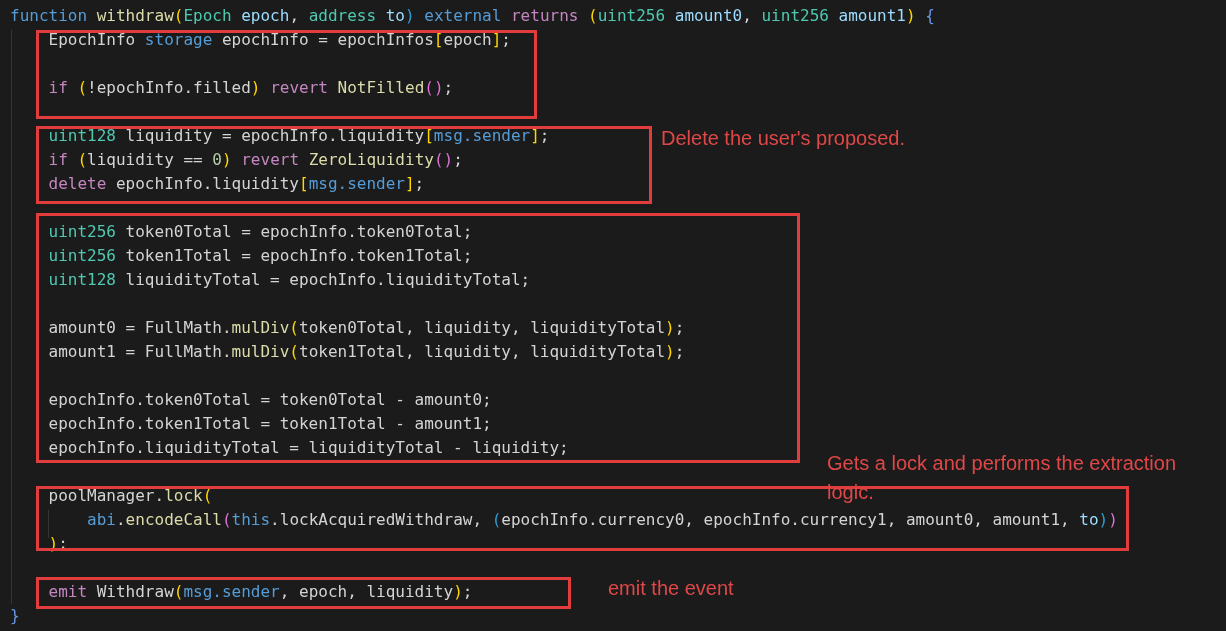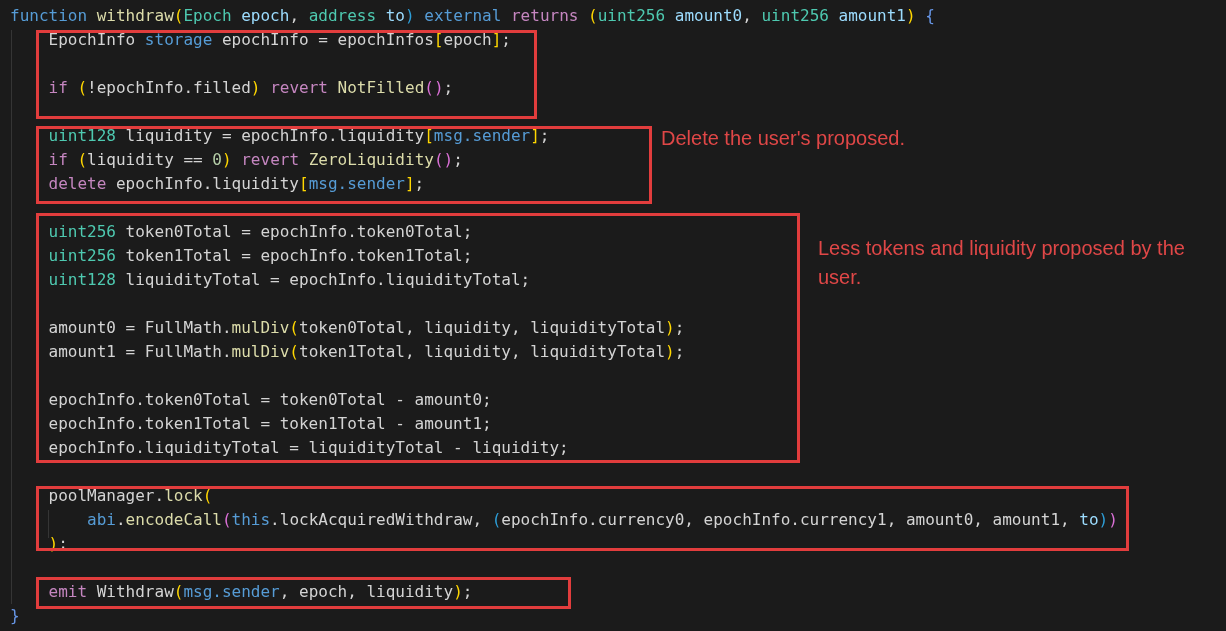--- a/index.html
+++ b/index.html
@@ -28,17 +28,18 @@
 
 <div id="stage">
   <div class="guide" style="left:11px;top:30px;height:574px;"></div>
   <div class="guide" style="left:48px;top:510px;height:28px;"></div>
   <pre id="code"><div class="line"><span style="color: rgb(86, 156, 214);">function</span><span style="color: rgb(212, 212, 212);"> </span><span style="color: rgb(220, 220, 170);">withdraw</span><span style="color: rgb(255, 215, 0);">(</span><span style="color: rgb(78, 201, 176);">Epoch</span><span style="color: rgb(212, 212, 212);"> </span><span style="color: rgb(156, 220, 254);">epoch</span><span style="color: rgb(212, 212, 212);">, </span><span style="color: rgb(78, 201, 176);">address</span><span style="color: rgb(212, 212, 212);"> </span><span style="color: rgb(156, 220, 254);">to</span><span style="color: rgb(45, 157, 214);">)</span><span style="color: rgb(212, 212, 212);"> </span><span style="color: rgb(86, 156, 214);">external</span><span style="color: rgb(212, 212, 212);"> </span><span style="color: rgb(197, 134, 192);">returns</span><span style="color: rgb(212, 212, 212);"> </span><span style="color: rgb(255, 215, 0);">(</span><span style="color: rgb(78, 201, 176);">uint256</span><span style="color: rgb(212, 212, 212);"> </span><span style="color: rgb(156, 220, 254);">amount0</span><span style="color: rgb(212, 212, 212);">, </span><span style="color: rgb(78, 201, 176);">uint256</span><span style="color: rgb(212, 212, 212);"> </span><span style="color: rgb(156, 220, 254);">amount1</span><span style="color: rgb(255, 215, 0);">)</span><span style="color: rgb(212, 212, 212);"> </span><span style="color: rgb(103, 150, 230);">{</span></div><div class="line"><span style="color: rgb(212, 212, 212);">    EpochInfo </span><span style="color: rgb(86, 156, 214);">storage</span><span style="color: rgb(212, 212, 212);"> epochInfo = epochInfos</span><span style="color: rgb(255, 215, 0);">[</span><span style="color: rgb(212, 212, 212);">epoch</span><span style="color: rgb(255, 215, 0);">]</span><span style="color: rgb(212, 212, 212);">;</span></div><div class="line"> </div><div class="line"><span style="color: rgb(212, 212, 212);">    </span><span style="color: rgb(197, 134, 192);">if</span><span style="color: rgb(212, 212, 212);"> </span><span style="color: rgb(255, 215, 0);">(</span><span style="color: rgb(212, 212, 212);">!epochInfo.filled</span><span style="color: rgb(255, 215, 0);">)</span><span style="color: rgb(212, 212, 212);"> </span><span style="color: rgb(197, 134, 192);">revert</span><span style="color: rgb(212, 212, 212);"> </span><span style="color: rgb(220, 220, 170);">NotFilled</span><span style="color: rgb(218, 112, 214);">()</span><span style="color: rgb(212, 212, 212);">;</span></div><div class="line"> </div><div class="line"><span style="color: rgb(212, 212, 212);">    </span><span style="color: rgb(78, 201, 176);">uint128</span><span style="color: rgb(212, 212, 212);"> liquidity = epochInfo.liquidity</span><span style="color: rgb(255, 215, 0);">[</span><span style="color: rgb(86, 156, 214);">msg.sender</span><span style="color: rgb(255, 215, 0);">]</span><span style="color: rgb(212, 212, 212);">;</span></div><div class="line"><span style="color: rgb(212, 212, 212);">    </span><span style="color: rgb(197, 134, 192);">if</span><span style="color: rgb(212, 212, 212);"> </span><span style="color: rgb(255, 215, 0);">(</span><span style="color: rgb(212, 212, 212);">liquidity == </span><span style="color: rgb(181, 206, 168);">0</span><span style="color: rgb(255, 215, 0);">)</span><span style="color: rgb(212, 212, 212);"> </span><span style="color: rgb(197, 134, 192);">revert</span><span style="color: rgb(212, 212, 212);"> </span><span style="color: rgb(220, 220, 170);">ZeroLiquidity</span><span style="color: rgb(218, 112, 214);">()</span><span style="color: rgb(212, 212, 212);">;</span></div><div class="line"><span style="color: rgb(212, 212, 212);">    </span><span style="color: rgb(197, 134, 192);">delete</span><span style="color: rgb(212, 212, 212);"> epochInfo.liquidity</span><span style="color: rgb(255, 215, 0);">[</span><span style="color: rgb(86, 156, 214);">msg.sender</span><span style="color: rgb(255, 215, 0);">]</span><span style="color: rgb(212, 212, 212);">;</span></div><div class="line"> </div><div class="line"><span style="color: rgb(212, 212, 212);">    </span><span style="color: rgb(78, 201, 176);">uint256</span><span style="color: rgb(212, 212, 212);"> token0Total = epochInfo.token0Total;</span></div><div class="line"><span style="color: rgb(212, 212, 212);">    </span><span style="color: rgb(78, 201, 176);">uint256</span><span style="color: rgb(212, 212, 212);"> token1Total = epochInfo.token1Total;</span></div><div class="line"><span style="color: rgb(212, 212, 212);">    </span><span style="color: rgb(78, 201, 176);">uint128</span><span style="color: rgb(212, 212, 212);"> liquidityTotal = epochInfo.liquidityTotal;</span></div><div class="line"> </div><div class="line"><span style="color: rgb(212, 212, 212);">    amount0 = FullMath.</span><span style="color: rgb(220, 220, 170);">mulDiv</span><span style="color: rgb(255, 215, 0);">(</span><span style="color: rgb(212, 212, 212);">token0Total, liquidity, liquidityTotal</span><span style="color: rgb(255, 215, 0);">)</span><span style="color: rgb(212, 212, 212);">;</span></div><div class="line"><span style="color: rgb(212, 212, 212);">    amount1 = FullMath.</span><span style="color: rgb(220, 220, 170);">mulDiv</span><span style="color: rgb(255, 215, 0);">(</span><span style="color: rgb(212, 212, 212);">token1Total, liquidity, liquidityTotal</span><span style="color: rgb(255, 215, 0);">)</span><span style="color: rgb(212, 212, 212);">;</span></div><div class="line"> </div><div class="line"><span style="color: rgb(212, 212, 212);">    epochInfo.token0Total = token0Total - amount0;</span></div><div class="line"><span style="color: rgb(212, 212, 212);">    epochInfo.token1Total = token1Total - amount1;</span></div><div class="line"><span style="color: rgb(212, 212, 212);">    epochInfo.liquidityTotal = liquidityTotal - liquidity;</span></div><div class="line"> </div><div class="line"><span style="color: rgb(212, 212, 212);">    poolManager.</span><span style="color: rgb(220, 220, 170);">lock</span><span style="color: rgb(255, 215, 0);">(</span></div><div class="line"><span style="color: rgb(212, 212, 212);">        </span><span style="color: rgb(86, 156, 214);">abi</span><span style="color: rgb(212, 212, 212);">.</span><span style="color: rgb(220, 220, 170);">encodeCall</span><span style="color: rgb(218, 112, 214);">(</span><span style="color: rgb(86, 156, 214);">this</span><span style="color: rgb(212, 212, 212);">.lockAcquiredWithdraw, </span><span style="color: rgb(45, 157, 214);">(</span><span style="color: rgb(212, 212, 212);">epochInfo.currency0, epochInfo.currency1, amount0, amount1, </span><span style="color: rgb(156, 220, 254);">to</span><span style="color: rgb(45, 157, 214);">)</span><span style="color: rgb(218, 112, 214);">)</span></div><div class="line"><span style="color: rgb(212, 212, 212);">    </span><span style="color: rgb(255, 215, 0);">)</span><span style="color: rgb(212, 212, 212);">;</span></div><div class="line"> </div><div class="line"><span style="color: rgb(212, 212, 212);">    </span><span style="color: rgb(197, 134, 192);">emit</span><span style="color: rgb(212, 212, 212);"> Withdraw</span><span style="color: rgb(255, 215, 0);">(</span><span style="color: rgb(86, 156, 214);">msg.sender</span><span style="color: rgb(212, 212, 212);">, epoch, liquidity</span><span style="color: rgb(255, 215, 0);">)</span><span style="color: rgb(212, 212, 212);">;</span></div><div class="line"><span style="color: rgb(103, 150, 230);">}</span></div></pre>
   <div id="overlay">
       <div class="redbox" style="border-color: rgb(226, 61, 61); left: 36px; top: 30px; width: 501px; height: 89px;"></div>
       <div class="redbox" style="border-color: rgb(226, 61, 61); left: 36px; top: 126px; width: 616px; height: 78px;"></div>
       <div class="note" style="color: rgb(224, 71, 71); left: 661px; top: 124px; width: 320px;">Delete the user's proposed.</div>
       <div class="redbox" style="border-color: rgb(226, 61, 61); left: 36px; top: 213px; width: 764px; height: 250px;"></div>
-      <div class="note" style="color: rgb(224, 71, 71); left: 818px; top: 234px; width: 400px;">Less tokens and liquidity proposed by the user.</div>
       <div class="redbox" style="border-color: rgb(226, 61, 61); left: 36px; top: 486px; width: 1093px; height: 65px;"></div>
+      <div class="note" style="color: rgb(224, 71, 71); left: 827px; top: 449px; width: 380px;">Gets a lock and performs the extraction logic.</div>
       <div class="redbox" style="border-color: rgb(226, 61, 61); left: 36px; top: 577px; width: 535px; height: 32px;"></div>
+      <div class="note" style="color: rgb(224, 71, 71); left: 608px; top: 574px; width: 300px;">emit the event</div>
     </div>
 </div>
 
 </body></html>

